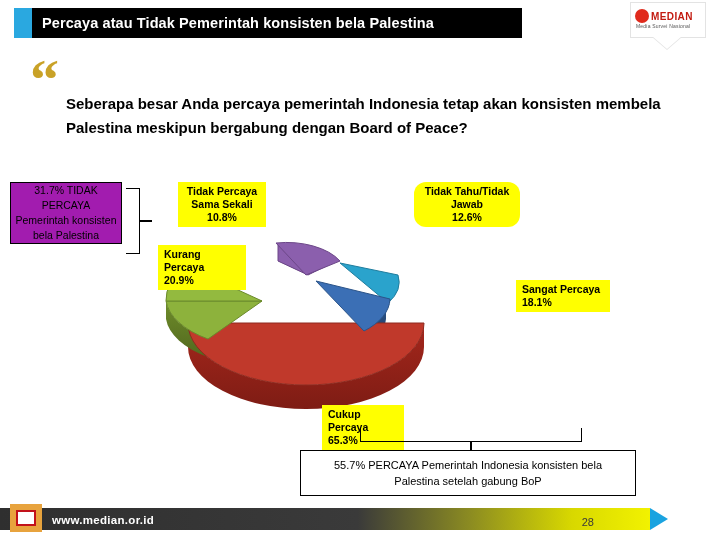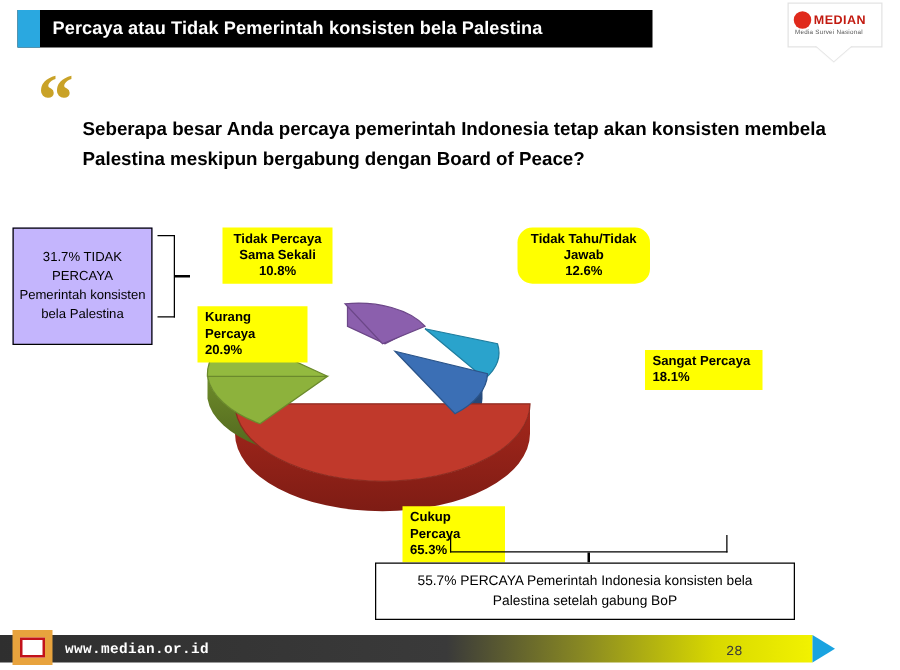--- a/index.html
+++ b/index.html
@@ -153,23 +153,23 @@
   #label-tidak-tahu { left: 414px; top: 22px; width: 106px; border-radius: 12px; }
   #label-sangat-percaya { left: 516px; top: 120px; width: 94px; text-align: left; }
   #label-cukup-percaya { left: 322px; top: 245px; width: 82px; text-align: left; }
 
   
   #left-summary {
     position: absolute;
     left: 10px;
     top: 22px;
     width: 112px;
-    padding: 16px 4px;
+    padding: 0 4px;
     border: 1.5px solid #000;
-    background: #c4b5fd;
+    background: #a21caf;
     font-size: 10.5px;
     line-height: 15px;
     text-align: center;
     color: #000;
     box-sizing: border-box;
   }
   #left-bracket {
     position: absolute;
     left: 126px;
     top: 28px;
@@ -222,21 +222,20 @@
     background: #000;
   }
 
   
   #footer {
     position: absolute;
     left: 0;
     bottom: 0;
     width: 612px;
     height: 40px;
-    font-family: Liberation Mono, monospace;
   }
   #footer-bar {
     position: absolute;
     left: 0;
     bottom: 6px;
     width: 650px;
     height: 22px;
     background: linear-gradient(to right, #2f2f2f 0%, #3a3a3a 55%, #8a8a22 72%, #d8d800 88%, #f2f200 100%);
   }
   #footer-bar-tip {

